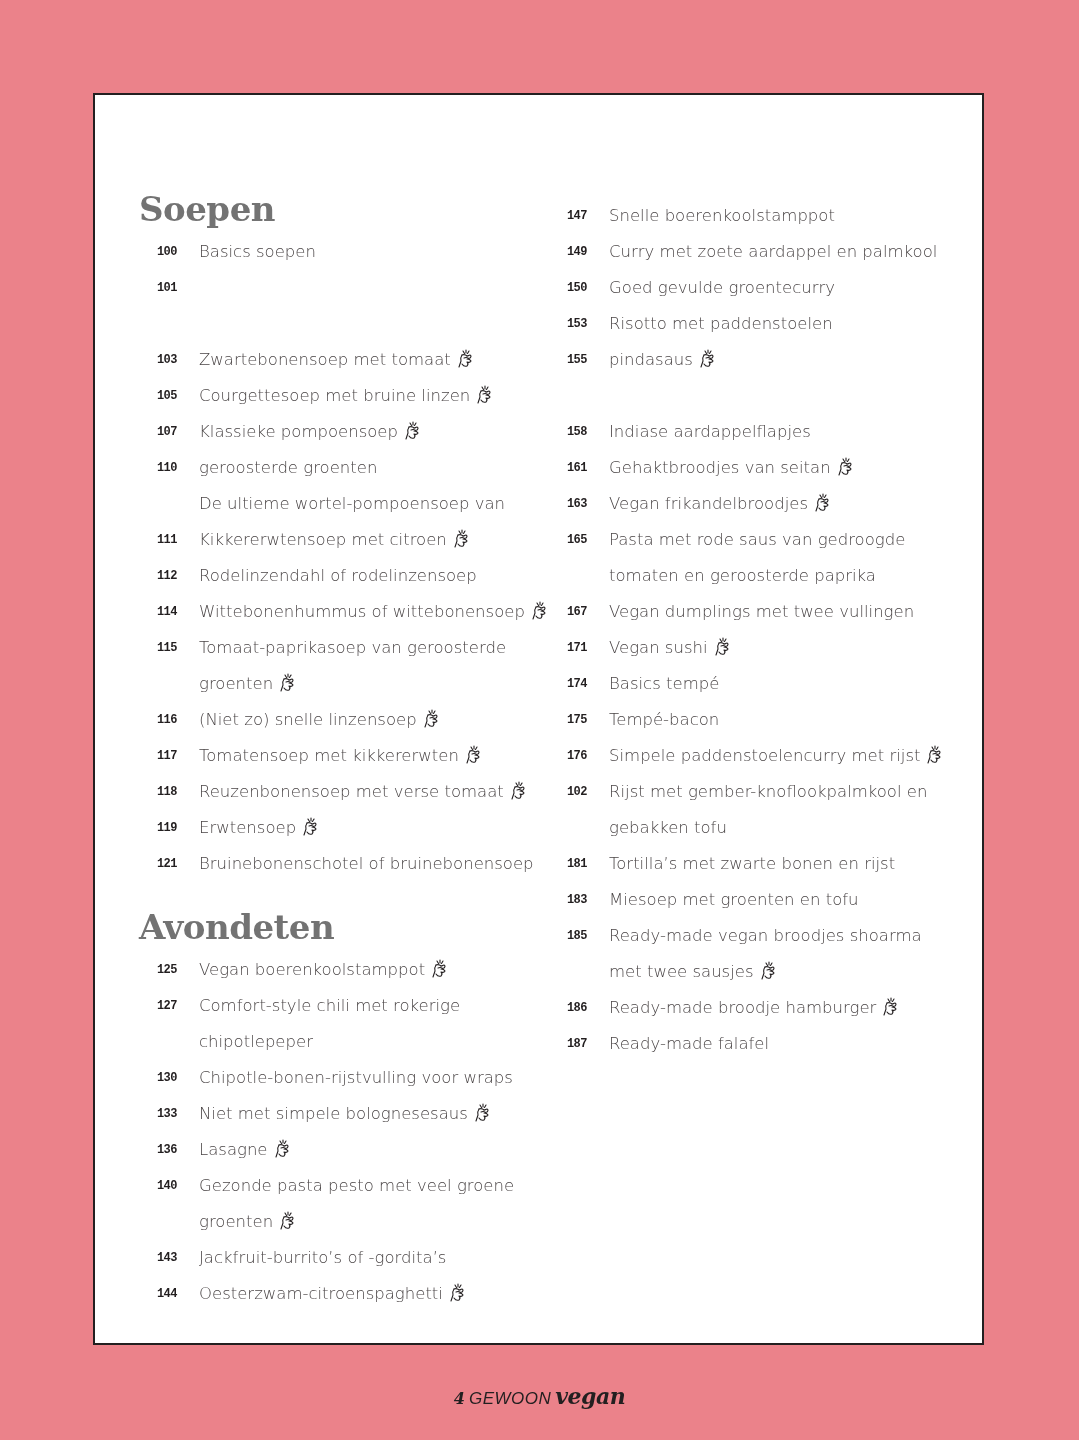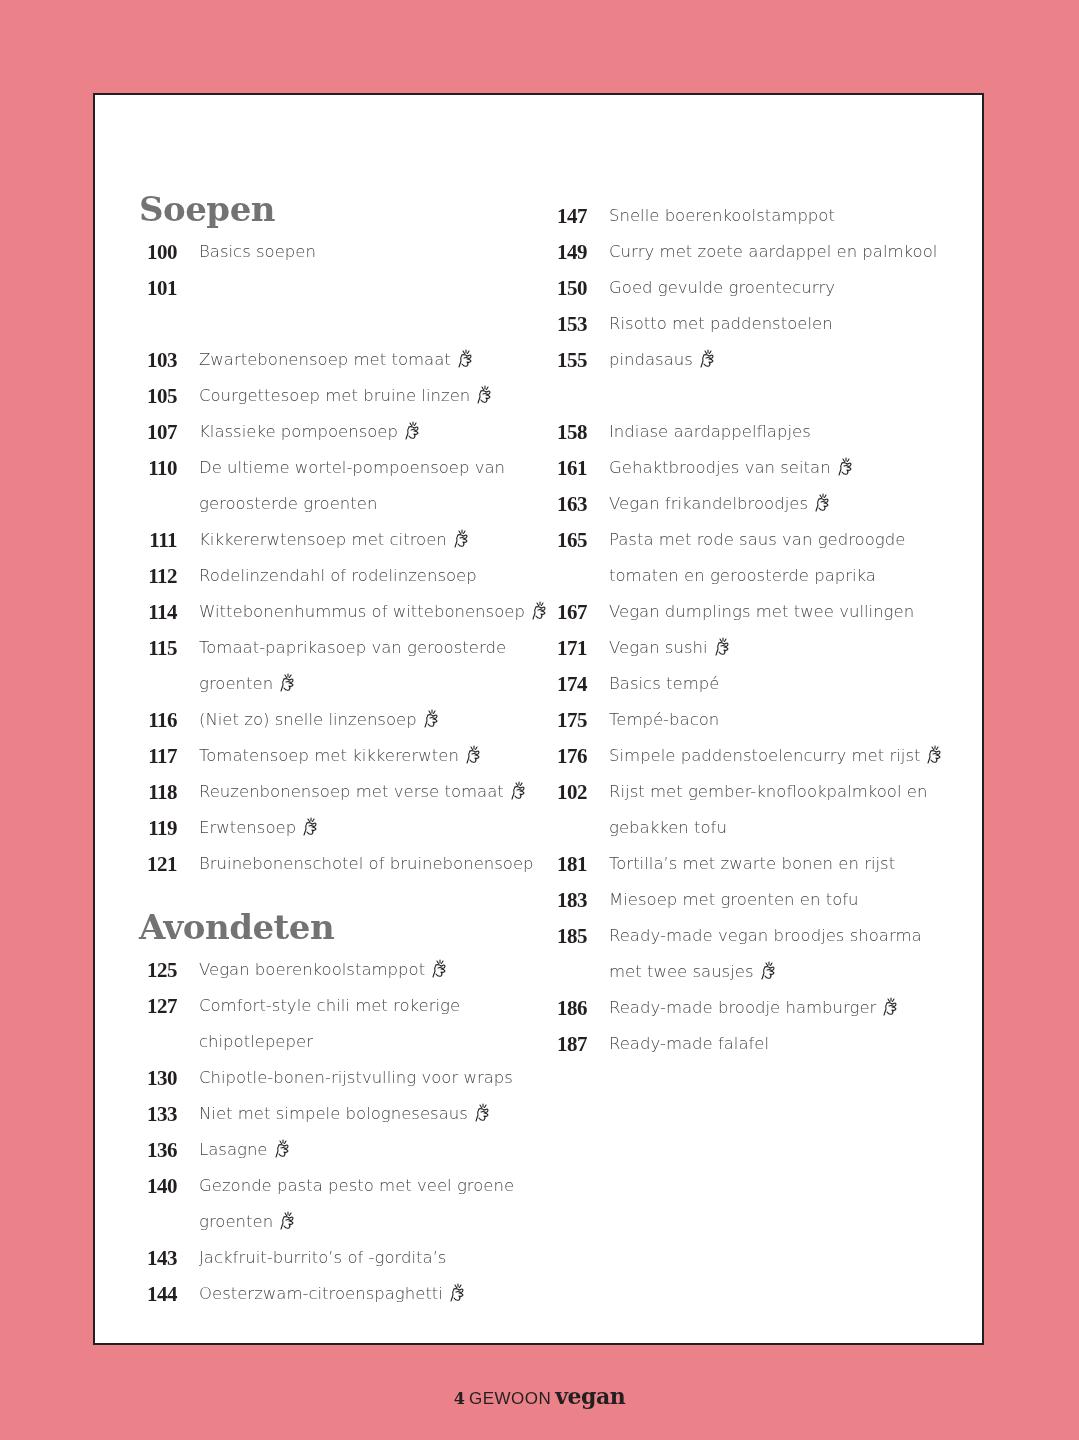--- a/index.html
+++ b/index.html
@@ -37,23 +37,23 @@
     .entry {
       position: absolute;
       left: 0;
       width: 420px;
     }
     .num {
       position: absolute;
       left: 0;
       width: 38px;
       text-align: right;
-      font-family: Liberation Serif, serif;
+      font-family: Liberation Mono, monospace;
       font-weight: bold;
-      font-size: 21px;
+      font-size: 12px;
       color: #231f20;
       line-height: 36px;
       letter-spacing: -0.5px;
     }
     .title {
       position: absolute;
       left: 60px;
       width: 340px;
       font-family: "DejaVu Sans", sans-serif;
       font-weight: 300;
@@ -68,20 +68,21 @@
       width: 18px; height: 20px;
       vertical-align: -4px;
       margin-left: 6px;
     }
     .footer {
       position: absolute;
       left: 0; width: 1079px;
       top: 1383px;
       text-align: center;
       color: #231f20;
+      font-style: italic;
     }
     .footer .pg { font-family: "DejaVu Serif", serif; font-size: 16px; font-weight: bold; }
     .footer .brand1 { font-family: "Liberation Sans", sans-serif; font-size: 17px; letter-spacing: 0.5px; }
     .footer .brand2 { font-family: "DejaVu Serif", serif; font-size: 22px; font-weight: bold; letter-spacing: -0.5px; }
   </style>
 </head>
 <body>
 
 <div class="page">
   <div class="col col-left" id="col-left">
@@ -138,22 +139,22 @@
                   <path d="M5 6 Q8 5 10 7 L13 6 Q15 7 13 9 L10 10 Q13 10 14 12 Q13 14 10 13 Q12 15 10 17 Q7 18 5 15"></path>
                   <path d="M5 6 Q3 9 4 12 L2 18"></path>
                   <path d="M7 9 L11 8"></path>
                 </g>
               </svg></span></span>
         </div>
       </div>
       <div class="entry" style="top: 355px;">
         <span class="num">110</span>
         <div class="title">
+          <span class="ln"><span>geroosterde groenten</span></span>
           <span class="ln"><span>De ultieme wortel-pompoensoep van</span></span>
-          <span class="ln"><span>geroosterde groenten</span></span>
         </div>
       </div>
       <div class="entry" style="top: 427px;">
         <span class="num">111</span>
         <div class="title">
           <span class="ln"><span>Kikkererwtensoep met citroen</span><span class="hand"><svg viewBox="0 0 18 20" width="18" height="20">
                 <g fill="none" stroke="#231f20" stroke-width="1.1" stroke-linecap="round" stroke-linejoin="round">
                   <path d="M9 1 L9 4"></path>
                   <path d="M6 2 L7.5 4.5"></path>
                   <path d="M12 2 L10.5 4.5"></path>

